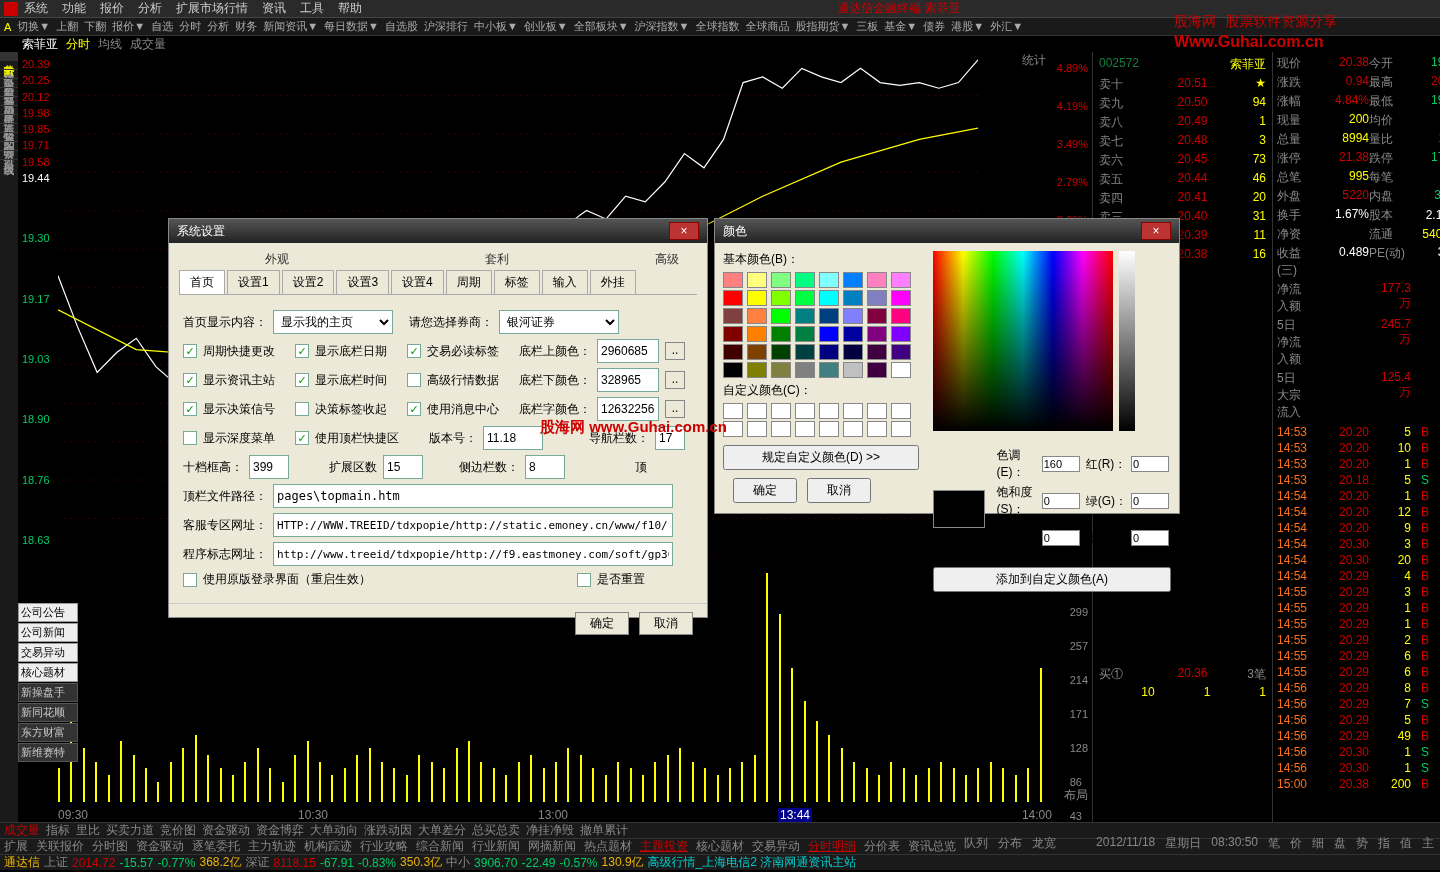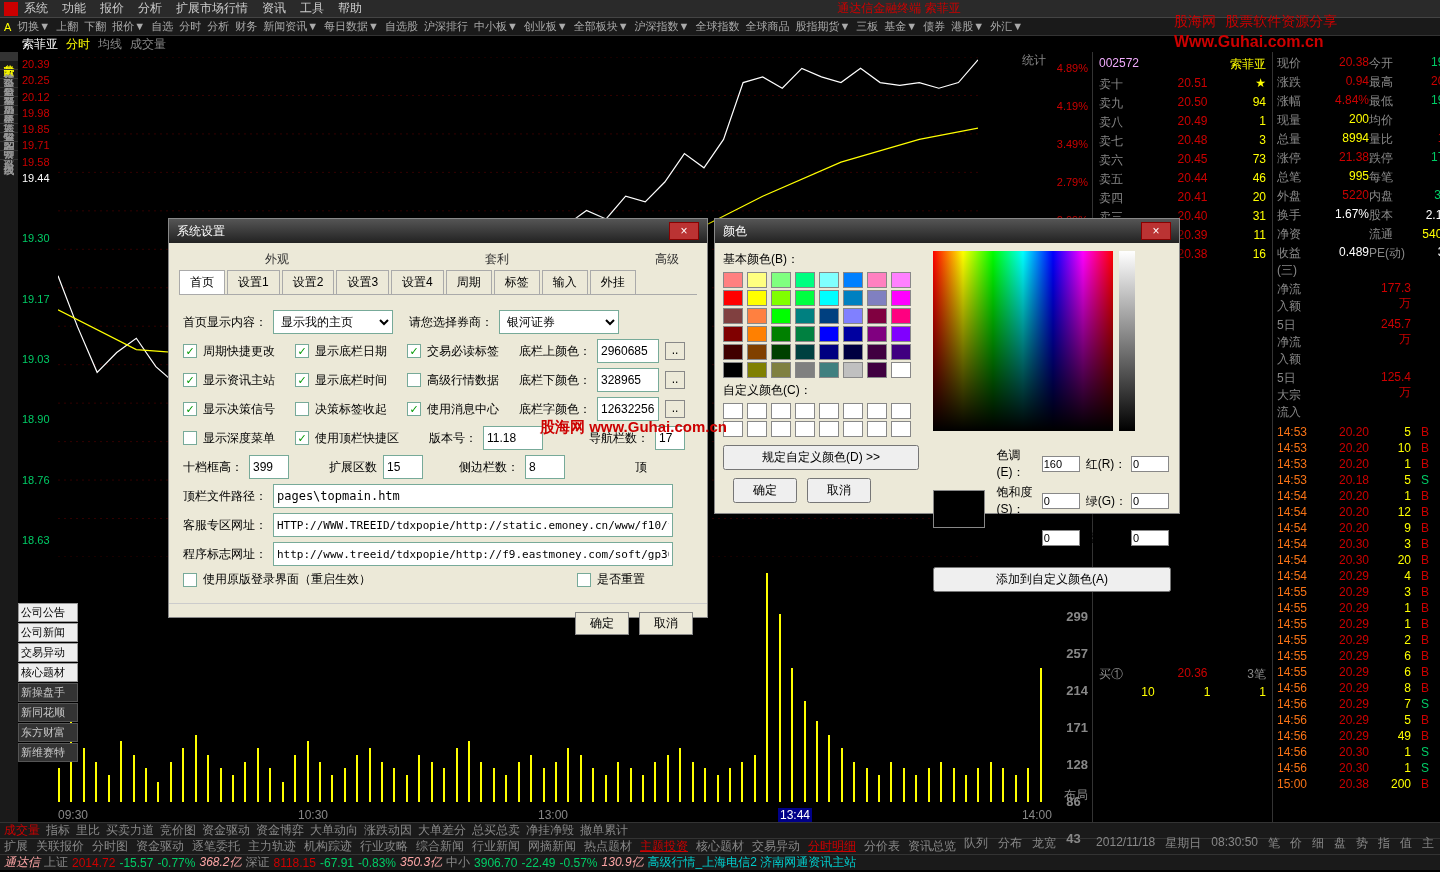--- a/index.html
+++ b/index.html
@@ -26,21 +26,21 @@
 .y-axis{position:absolute;left:0;top:0;display:flex;flex-direction:column;justify-content:space-between;height:500px;padding:6px 4px;}
 .y-axis .tick{color:#c00;font-size:11px;}
 .y-axis .tick.green{color:#0c6;margin-top:44px;}
 .y-axis .tick.white{color:#fff;}
 .r-axis{position:absolute;right:0;top:0;display:flex;flex-direction:column;gap:26px;padding:10px 4px;}
 .r-axis .tick{color:#c00;font-size:11px;}
 .chart-svg{position:absolute;left:40px;top:5px;right:40px;height:500px;}
 .volume-area{position:absolute;left:40px;right:40px;top:520px;height:230px;}
 .volume-area .bar{position:absolute;bottom:0;width:2px;background:#ff0;}
 .volume-labels{position:absolute;right:4px;top:520px;display:flex;flex-direction:column;gap:22px;}
-.volume-labels .v{color:#888;font-size:13px;font-weight:bold;}
+.volume-labels .v{color:#888;font-size:11px;}
 .x-axis{position:absolute;bottom:0;left:40px;right:40px;display:flex;justify-content:space-between;color:#888;font-size:11px;}
 .x-axis .sel{background:#008;color:#fff;padding:0 2px;}
 .stat-badge{position:absolute;right:46px;top:0;color:#888;}
 .layout-btn{position:absolute;right:4px;bottom:18px;color:#888;}
 .left-bottom{position:absolute;left:0;bottom:60px;width:60px;display:flex;flex-direction:column;}
 .left-bottom .btn{background:#eee;color:#000;border:1px solid #999;font-size:11px;padding:1px 2px;margin-top:1px;}
 .left-bottom .btn.dark{background:#333;color:#ccc;border:1px solid #555;}
 .order-book{width:180px;background:#000;border-left:1px solid #333;padding:2px;}
 .ob-row{display:flex;justify-content:space-between;padding:1px 4px;font-size:12px;}
 .ob-row .label{color:#888;width:40px;}
@@ -64,21 +64,21 @@
 .tick-row .d{width:16px;text-align:center;}
 .tick-row .d.b{color:#c00;}
 .tick-row .d.s{color:#0c6;}
 .bot1{height:16px;background:#1a1a1a;display:flex;align-items:center;gap:6px;padding:0 4px;color:#888;font-size:11px;border-top:1px solid #333;}
 .bot1 .red{color:#c00;}
 .bot2{height:16px;background:#1a1a1a;display:flex;align-items:center;gap:8px;padding:0 4px;color:#888;font-size:11px;border-top:1px solid #333;}
 .bot2 .red-u{color:#c00;text-decoration:underline;}
 .bot3{height:16px;background:#1a1a1a;display:flex;align-items:center;gap:4px;padding:0 4px;color:#888;font-size:11px;border-top:1px solid #333;overflow:hidden;white-space:nowrap;}
 .bot3 .red{color:#c00;}
 .bot3 .green{color:#0c6;}
-.bot3 .yellow{color:#fca5a5;font-style:italic;}
+.bot3 .yellow{color:#eab308;}
 .bot3 .cyan{color:#0cc;}
 .right-bot{position:absolute;right:6px;bottom:20px;display:flex;gap:10px;color:#888;font-size:11px;}
 
 .dialog{position:absolute;background:#ece9d8;border:1px solid #888;box-shadow:2px 2px 6px rgba(0,0,0,.6);color:#000;}
 .dialog .titlebar{height:24px;background:linear-gradient(#555,#222);color:#fff;display:flex;align-items:center;padding:0 8px;justify-content:space-between;}
 .dialog .closex{width:30px;height:18px;background:#b33;color:#fff;text-align:center;line-height:16px;border:1px solid #800;}
 .settings{left:168px;top:218px;width:540px;height:400px;}
 .settings .tabs-top{display:flex;padding:8px 10px 0;gap:30px;}
 .settings .tabs-top .grp{color:#333;}
 .settings .tabs-row{display:flex;border-bottom:1px solid #aaa;margin:2px 10px 0;}
@@ -308,21 +308,21 @@
         <div class="btn">核心题材</div>
         <div class="btn dark">新操盘手</div>
         <div class="btn dark">新同花顺</div>
         <div class="btn dark">东方财富</div>
         <div class="btn dark">新维赛特</div>
       </div>
   </div>
 
   <div class="order-book">
     <div class="ob-header">
-      <span style="color:#f0abfc">002572</span>
+      <span style="color:#15803d">002572</span>
       <span>索菲亚</span>
     </div>
     <div id="ob-sells">
         <div class="ob-row">
           <span class="label">卖十</span>
           <span class="price">20.51</span>
           <span class="vol">★</span>
         </div>
         <div class="ob-row">
           <span class="label">卖九</span>

